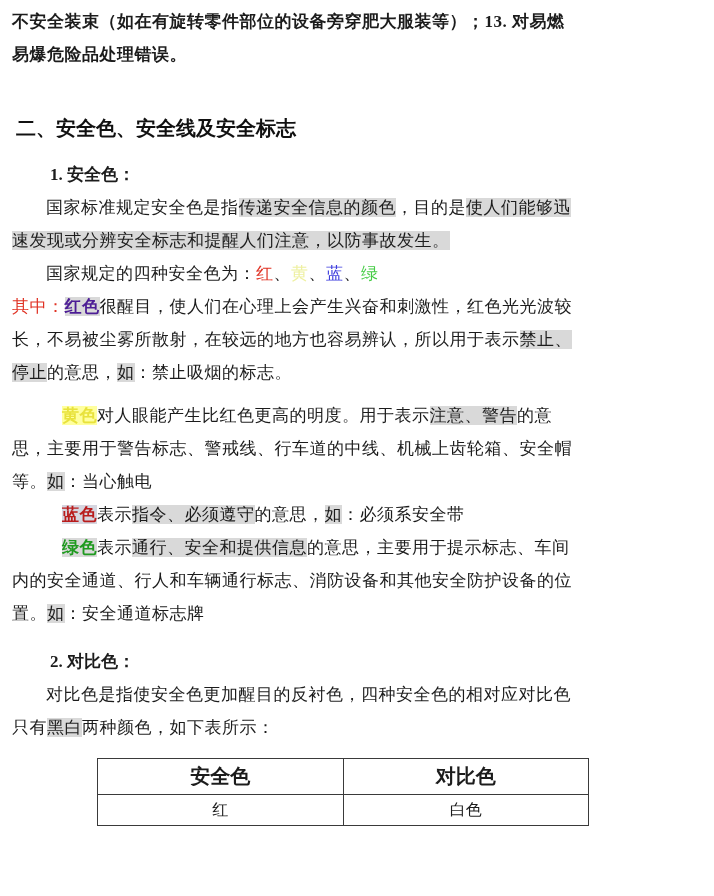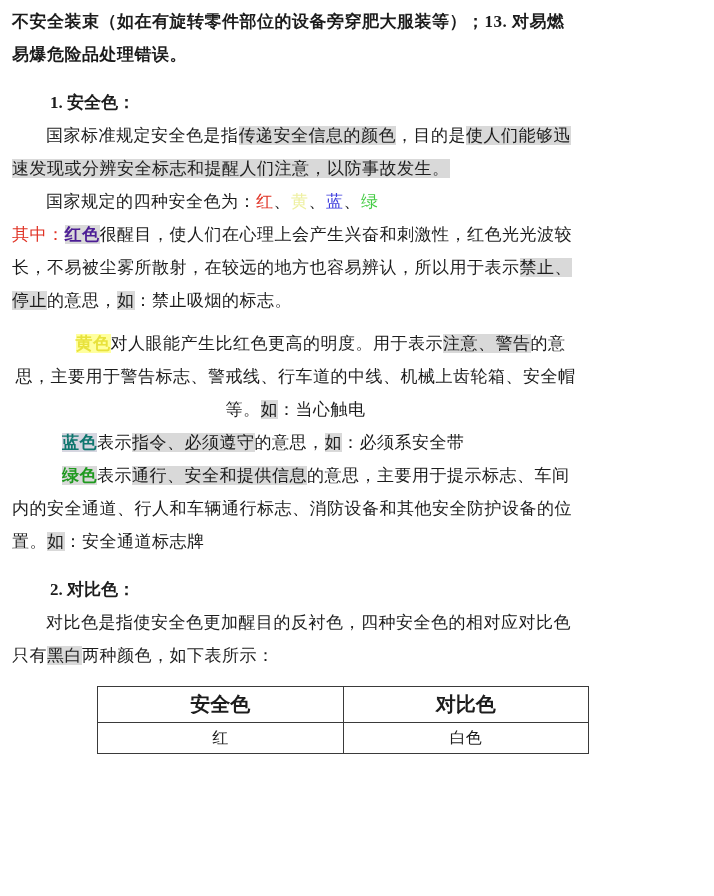--- a/index.html
+++ b/index.html
@@ -24,24 +24,24 @@
   h2 {
     margin: 42px 0 0 4px; font-size: 20px; line-height: 30px;
     font-weight: bold; color: #111;
   }
   h3 { margin: 15px 0 0 38px; font-size: 17px; line-height: 33px; font-weight: bold; }
   .c-red   { color: #e03224; }
   .c-red-b { color: #4c1d95; font-weight: bold; }
   .c-yel   { color: #eef0a0; }
   .c-yel-b { color: #e8e23c; font-weight: bold; }
   .c-blue   { color: #3b3bdd; }
-  .c-blue-b { color: #0f766e; font-weight: bold; }
+  .c-blue-b { color: #b91c1c; font-weight: bold; }
   .c-grn    { color: #45cc45; }
   .c-grn-b  { color: #1f9a1f; font-weight: bold; }
-  .m-top10 { margin-top: 10px; text-align: center; }
+  .m-top10 { margin-top: 10px; }
   table.contrast {
     border-collapse: collapse;
     margin: 14px 0 0 85px;
     width: 492px;
     table-layout: fixed;
   }
   table.contrast td, table.contrast th {
     border: 1px solid #3a3a3a;
     text-align: center;
     font-size: 16px;
@@ -51,20 +51,21 @@
   table.contrast td { height: 30px; font-weight: normal; }
 </style>
 </head>
 <body>
 
 <div class="page">
 
   <p class="bold"><span>不安全装束（如在有旋转零件部位的设备旁穿肥大服装等）；13. 对易燃易爆危险品处理错误。</span></p>
 
 
+  <h2>二、安全色、安全线及安全标志</h2>
 
   <h3>1. 安全色：</h3>
 
   <p class="ti"><span>国家标准规定安全色是指</span><span class="hl">传递安全信息的颜色</span><span>，目的是</span><span class="hl">使人们能够迅速发现或分辨安全标志和提醒人们注意，以防事故发生。</span></p>
 
   <p class="ti"><span>国家规定的四种安全色为：</span><span class="c-red">红</span><span>、</span><span class="c-yel">黄</span><span>、</span><span class="c-blue">蓝</span><span>、</span><span class="c-grn">绿</span></p>
 
   <p><span class="c-red">其中：</span><span class="c-red-b hl">红色</span><span>很醒目，使人们在心理上会产生兴奋和刺激性，红色光光波较长，不易被尘雾所散射，在较远的地方也容易辨认，所以用于表示</span><span class="hl">禁止、停止</span><span>的意思，</span><span class="hl">如</span><span>：禁止吸烟的标志。</span></p>
 
   <p class="ti-big m-top10"><span class="c-yel-b hl-yel">黄色</span><span>对人眼能产生比红色更高的明度。用于表示</span><span class="hl">注意、警告</span><span>的意思，主要用于警告标志、警戒线、行车道的中线、机械上齿轮箱、安全帽等。</span><span class="hl">如</span><span>：当心触电</span></p>

